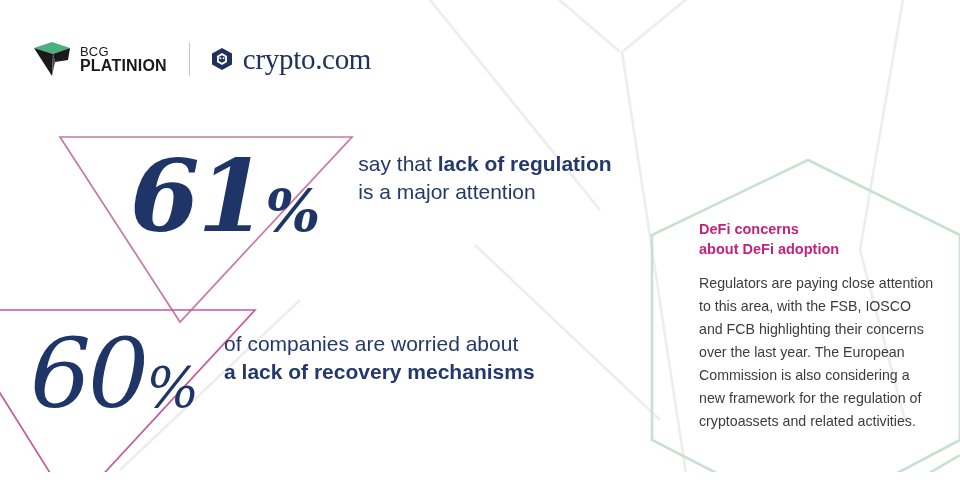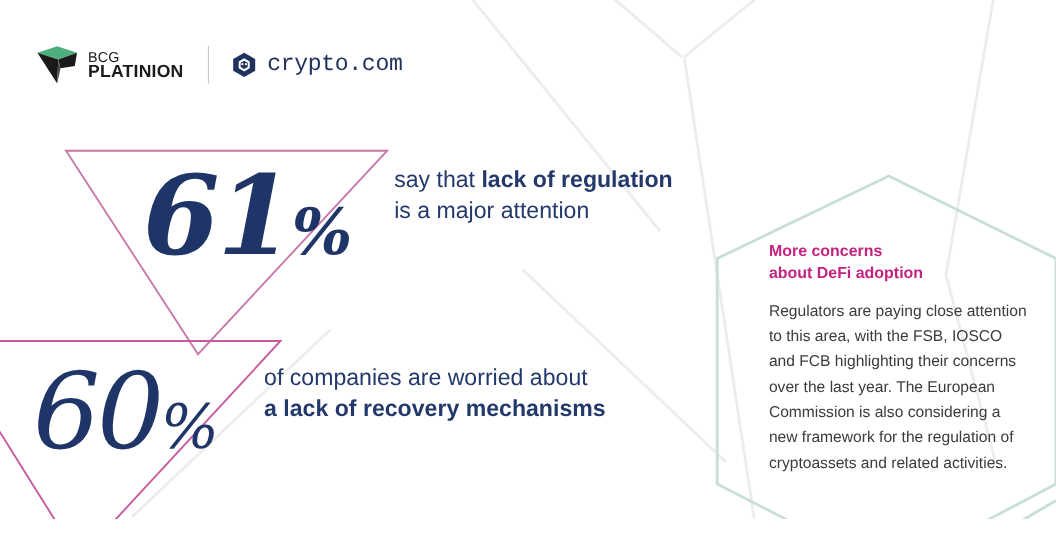--- a/index.html
+++ b/index.html
@@ -68,24 +68,24 @@
     background: #c7c7c7;
     margin: 0 20px 0 22px;
   }
   .crypto-logo {
     display: flex;
     align-items: center;
     gap: 9px;
   }
   .crypto-mark { width: 24px; height: 24px; flex: 0 0 auto; }
   .crypto-word {
-    font-size: 21px;
+    font-size: 29px;
     color: #21315e;
     letter-spacing: -0.3px;
-    font-family: Liberation Mono, monospace;
+    font-family: Liberation Serif, serif;
   }
 
   
   .stat-block { position: absolute; display: flex; align-items: flex-start; }
   .stat-number {
     font-family: "DejaVu Serif", serif;
     color: #1f3568;
     font-style: italic;
     font-weight: bold;
     letter-spacing: -2px;
@@ -101,21 +101,21 @@
     line-height: 1.34;
   }
   .stat-text .bold { font-weight: bold; }
 
   #stat-61 { left: 130px; top: 150px; }
   #stat-61 .stat-number { font-size: 100px; }
   #stat-61 .stat-text { font-size: 21px; margin-left: 39px; margin-bottom: 12px; }
 
   #stat-60 { left: 30px; top: 330px; }
   #stat-60 .stat-number { font-size: 96px; font-weight: normal; letter-spacing: -3px;}
-  #stat-60 .stat-text { font-size: 21px; margin-left: 42px; margin-bottom: 12px; }
+  #stat-60 .stat-text { font-size: 21px; margin-left: 26px; margin-bottom: 12px; }
 
   
   .callout {
     position: absolute;
     left: 699px;
     top: 220px;
     width: 238px;
   }
   .callout-title {
     color: #c4227f;
@@ -210,19 +210,19 @@
       <span>60</span><span class="pct">%</span>
     </div>
     <div class="stat-text">
       <span>of companies are worried about</span><br>
       <span class="bold">a lack of recovery mechanisms</span>
     </div>
   </div>
 
   <div class="callout">
     <div class="callout-title">
-      <span>More concerns</span><br>
+      <span>DeFi concerns</span><br>
       <span>about DeFi adoption</span>
     </div>
     <p class="callout-body">Regulators are paying close attention to this area, with the FSB, IOSCO and FCB highlighting their concerns over the last year. The European Commission is also considering a new framework for the regulation of cryptoassets and related activities.</p>
   </div>
 
 </div>
 
 </body></html>

